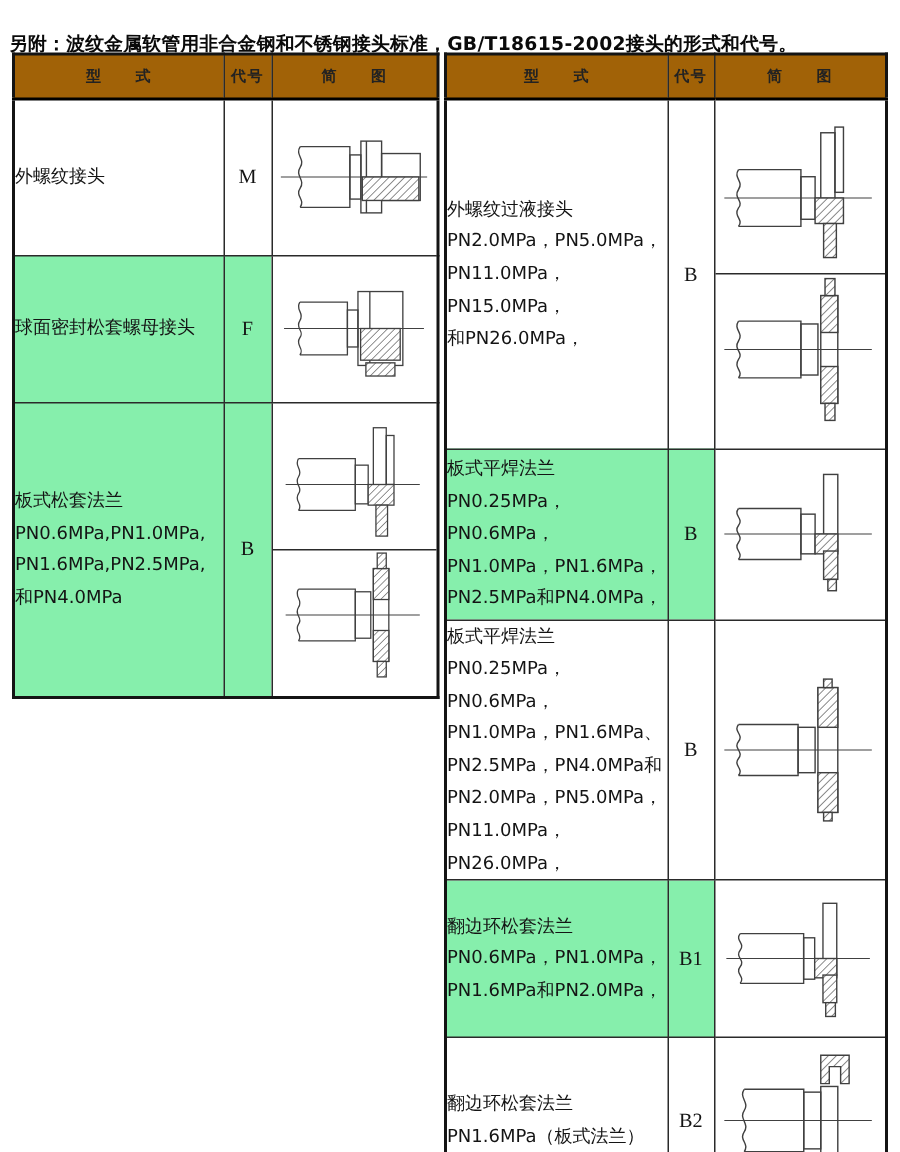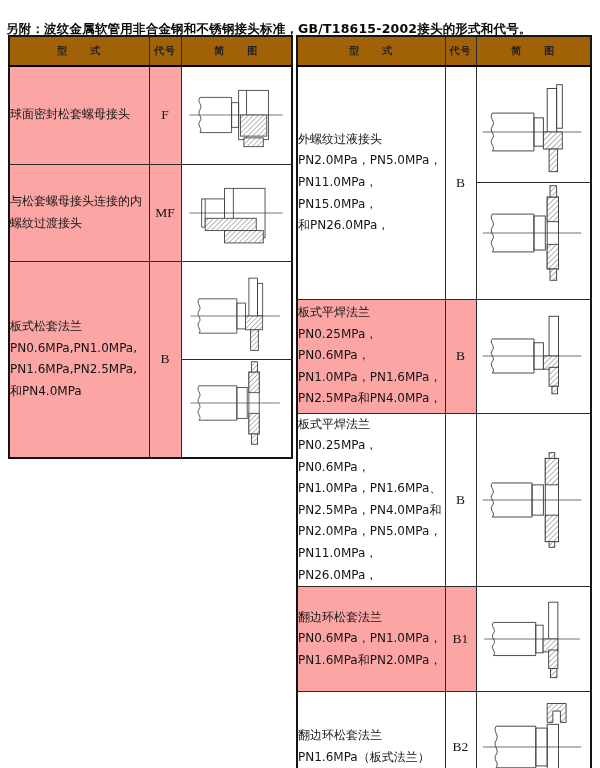--- a/index.html
+++ b/index.html
@@ -39,21 +39,21 @@
     white-space:pre-line;
     vertical-align:middle;
     color:#141414;
   }
   td.code {
     text-align:center; vertical-align:middle;
     font-family:"Liberation Serif", serif;
     font-size:13.5px; color:#141414;
   }
   td.diag { background:#fff; text-align:center; vertical-align:middle; }
-  .hl { background:#fca5a5;margin-left:24px; }
+  .hl { background:#86efac;margin-left:24px; }
   .split { display:flex; flex-direction:column; width:100%; height:100%; }
   .split > .half {
     flex:1 1 0; display:flex; align-items:center; justify-content:center;
   }
   .split > .half + .half { border-top:1px solid #2a2a2a; }
   .diag-wrap { display:flex; align-items:center; justify-content:center; width:100%; height:100%; }
   svg.dg { display:block; }
 </style>
 </head>
 <body>
@@ -78,55 +78,55 @@
         <col style="width:111px">
       </colgroup>
     <thead>
       <tr>
         <th>型　　式</th>
         <th>代号</th>
         <th>简　　图</th>
       </tr>
     </thead>
     <tbody>
+      <tr style="height:104px">
+        <td class="type">外螺纹接头</td>
+        <td class="code">M</td>
+        <td class="diag">
+          <div class="diag-wrap">
+            <svg class="dg" viewBox="0 0 110 100" width="102" height="92">
+              <g stroke="#404040" fill="none" stroke-width="1">
+                <line x1="2" y1="50" x2="108" y2="50" stroke-width="0.8"></line>
+                <path d="M16 28 c-4 6 4 9 0 15 c-4 6 4 9 0 15 c-4 6 4 8 0 14"></path>
+                <path d="M16 28 H52 V72 H16"></path>
+                <rect x="52" y="34" width="8" height="32"></rect>
+                <rect x="60" y="24" width="15" height="52"></rect>
+                <line x1="64" y1="24" x2="64" y2="76"></line>
+                <rect x="75" y="33" width="28" height="34"></rect>
+                <rect x="61" y="50" width="41" height="17" fill="url(#hatch)"></rect>
+              </g>
+            </svg>
+          </div>
+        </td>
+      </tr>
       <tr style="height:98px">
         <td class="type hl">球面密封松套螺母接头</td>
         <td class="code hl">F</td>
         <td class="diag">
           <div class="diag-wrap">
             <svg class="dg" viewBox="0 0 110 100" width="102" height="88">
               <g stroke="#404040" fill="none" stroke-width="1">
                 <line x1="2" y1="50" x2="108" y2="50" stroke-width="0.8"></line>
                 <path d="M14 30 c-4 6 4 8 0 14 c-4 6 4 8 0 13 c-4 6 4 8 0 13"></path>
                 <path d="M14 30 H50 V70 H14"></path>
                 <rect x="50" y="36" width="8" height="28"></rect>
                 <rect x="58" y="22" width="34" height="56"></rect>
                 <line x1="67" y1="22" x2="67" y2="78"></line>
                 <rect x="60" y="50" width="30" height="24" fill="url(#hatch)"></rect>
                 <rect x="64" y="76" width="22" height="10" fill="url(#hatch)"></rect>
-              </g>
-            </svg>
-          </div>
-        </td>
-      </tr>
-      <tr style="height:97px">
-        <td class="type hl">与松套螺母接头连接的内
-螺纹过渡接头</td>
-        <td class="code hl">MF</td>
-        <td class="diag">
-          <div class="diag-wrap">
-            <svg class="dg" viewBox="0 0 110 100" width="102" height="88">
-              <g stroke="#404040" fill="none" stroke-width="1">
-                <line x1="2" y1="50" x2="108" y2="50" stroke-width="0.8"></line>
-                <rect x="16" y="34" width="26" height="32"></rect>
-                <line x1="20" y1="34" x2="20" y2="66"></line>
-                <rect x="42" y="22" width="46" height="56"></rect>
-                <line x1="52" y1="22" x2="52" y2="78"></line>
-                <rect x="20" y="56" width="58" height="14" fill="url(#hatch)"></rect>
-                <rect x="42" y="70" width="44" height="14" fill="url(#hatch)"></rect>
               </g>
             </svg>
           </div>
         </td>
       </tr>
       <tr style="height:197px">
         <td class="type hl">板式松套法兰
 PN0.6MPa,PN1.0MPa,
 PN1.6MPa,PN2.5MPa,
 和PN4.0MPa</td>

